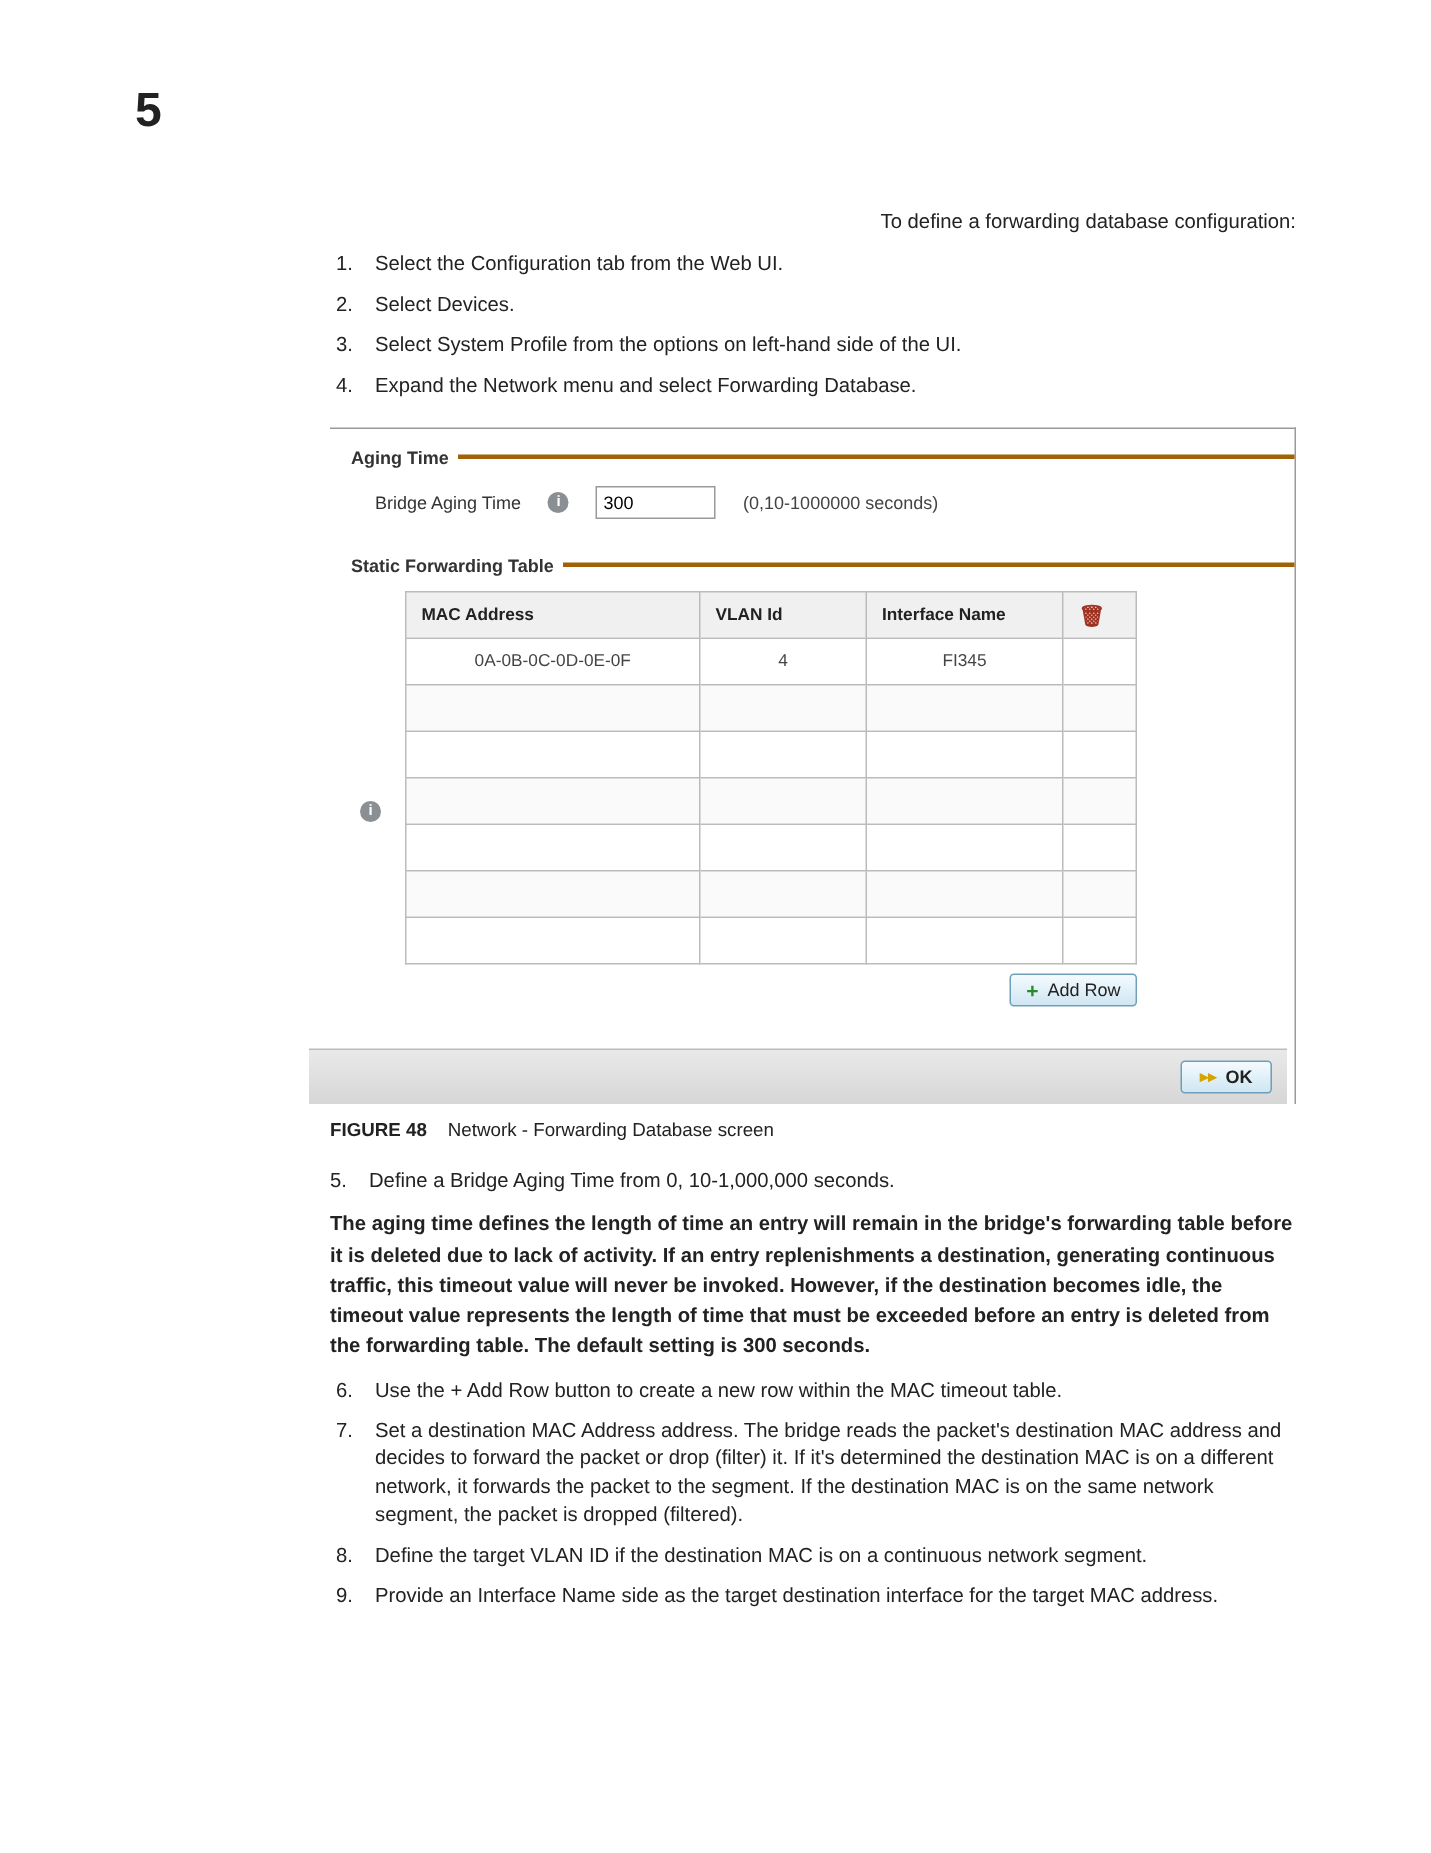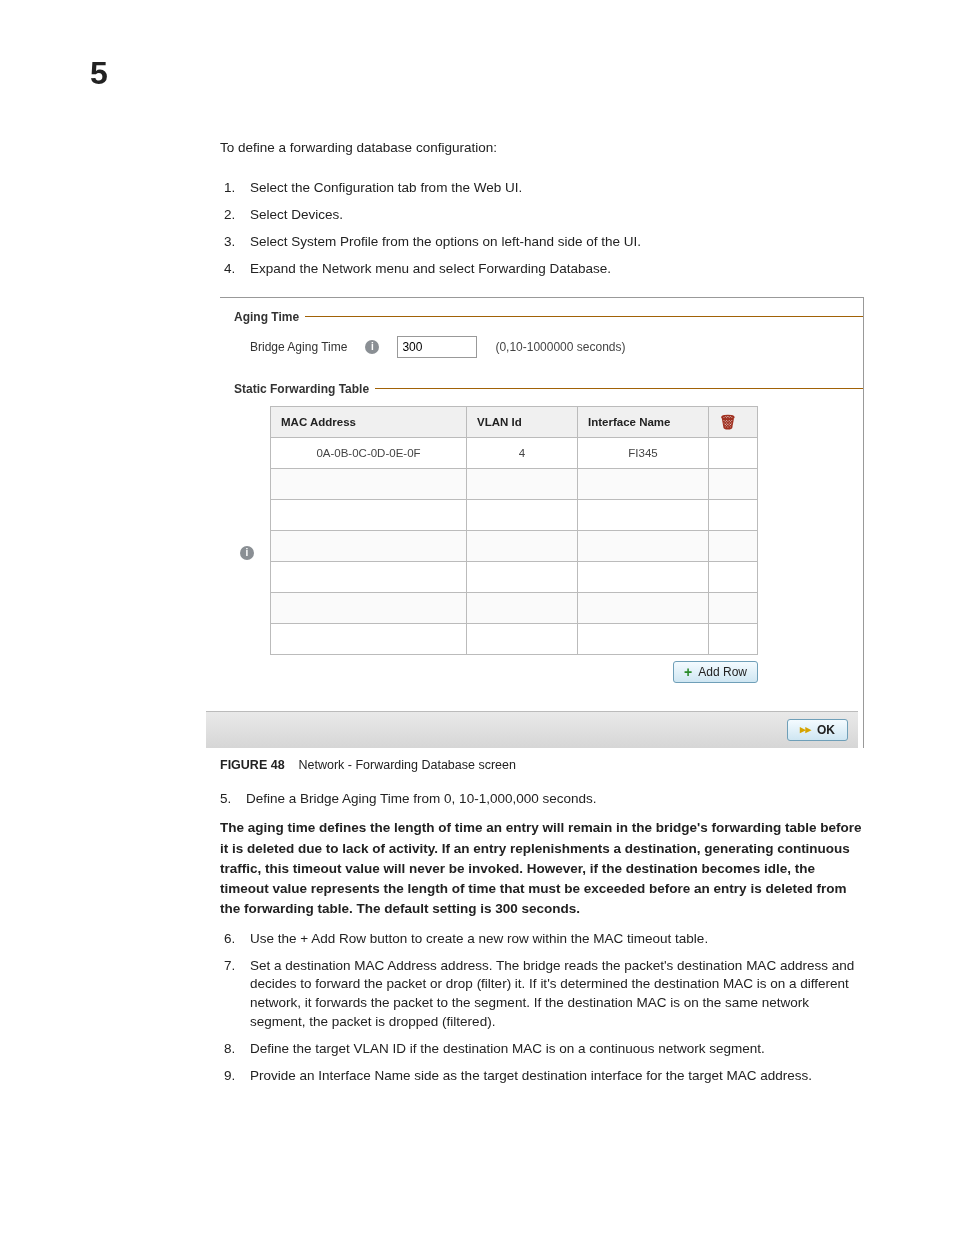--- a/index.html
+++ b/index.html
@@ -22,21 +22,22 @@
     left: 90px;
     font-size: 32px;
     font-weight: bold;
     font-family: Arial, sans-serif;
   }
   .content {
     margin-left: 130px;
     margin-top: 80px;
   }
   .intro {
-    margin-bottom: 24px;
+    margin-bottom: 12px;
+    text-align: right;
   }
   .steps {
     padding-left: 4px;
   }
   .step {
     display: flex;
     margin: 8px 0;
     line-height: 1.4;
   }
   .step-num {
@@ -51,21 +52,21 @@
     border-bottom: none;
     margin: 18px 0 10px 0;
     padding: 0;
     font-family: Arial, sans-serif;
   }
   .panel-inner {
     padding: 12px 0 0 14px;
   }
   fieldset {
     border: none;
-    border-top: 1px solid #a16207;
+    border-top: 3px solid #a16207;
     margin: 0 0 14px 0;
     padding: 10px 0 0 0;
   }
   legend {
     font-size: 12px;
     font-weight: bold;
     color: #333;
     padding: 0 6px 0 0;
   }
   .aging-row {

